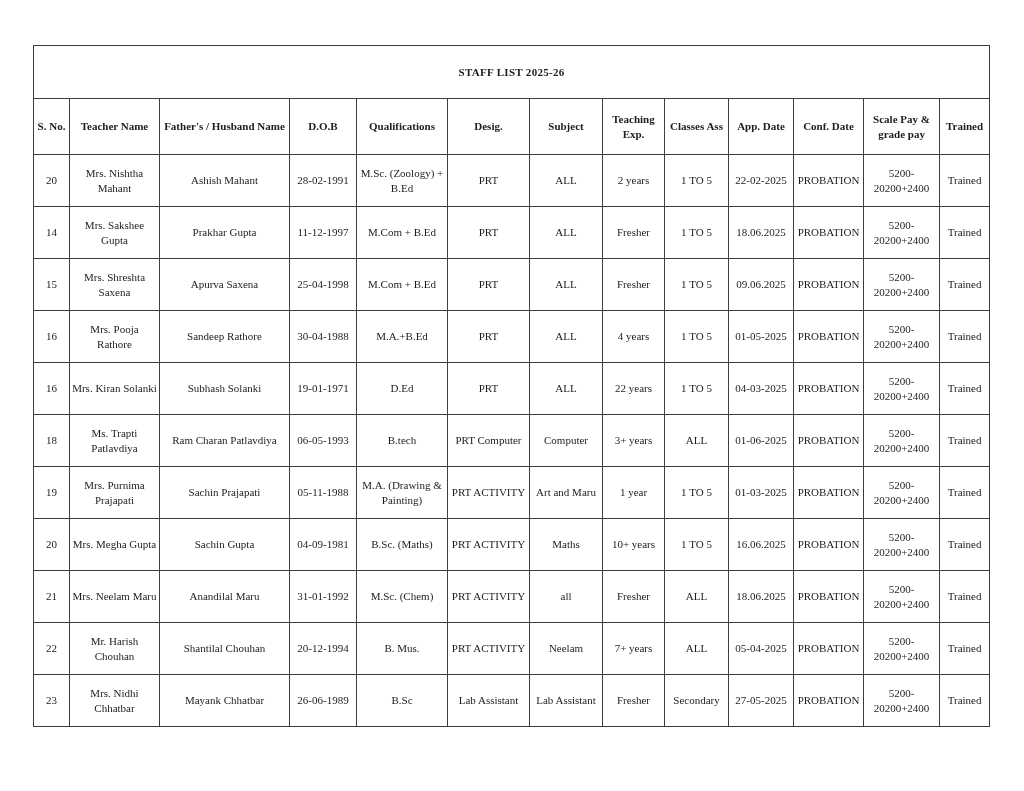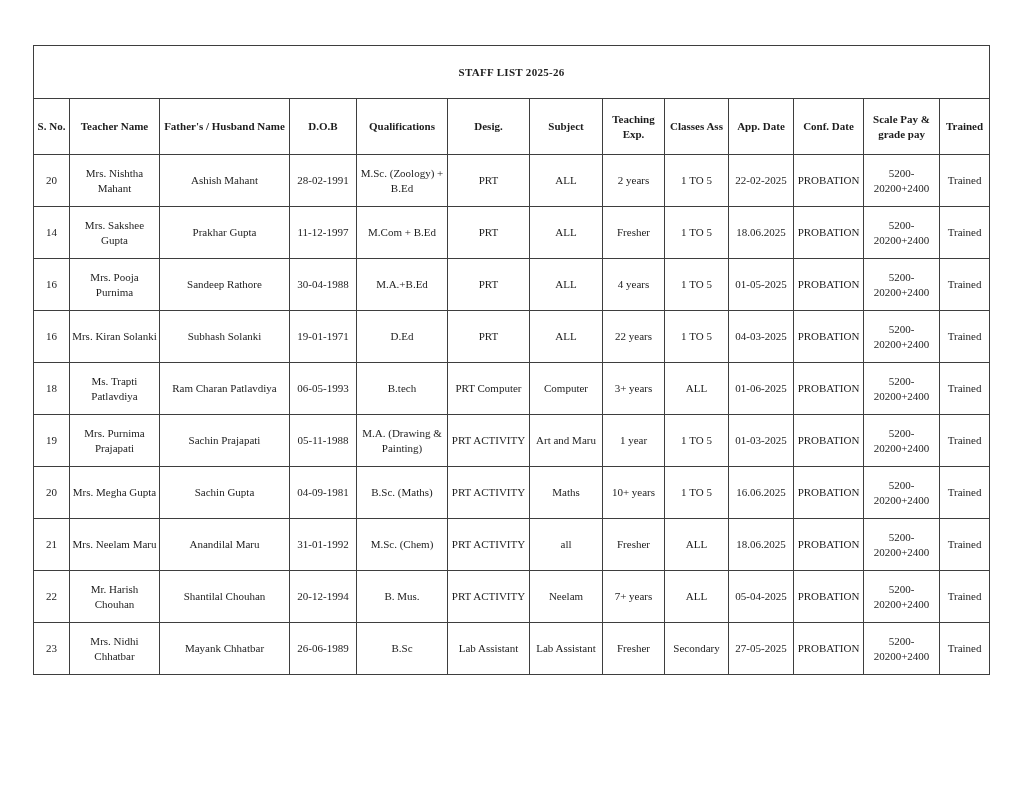--- a/index.html
+++ b/index.html
@@ -107,22 +107,37 @@
           <td>PRT</td>
           <td>ALL</td>
           <td>Fresher</td>
           <td>1 TO 5</td>
           <td>18.06.2025</td>
           <td>PROBATION</td>
           <td>5200-20200+2400</td>
           <td>Trained</td>
         </tr>
         <tr>
+          <td>15</td>
+          <td>Mrs. Shreshta Saxena</td>
+          <td>Apurva Saxena</td>
+          <td>25-04-1998</td>
+          <td>M.Com + B.Ed</td>
+          <td>PRT</td>
+          <td>ALL</td>
+          <td>Fresher</td>
+          <td>1 TO 5</td>
+          <td>09.06.2025</td>
+          <td>PROBATION</td>
+          <td>5200-20200+2400</td>
+          <td>Trained</td>
+        </tr>
+        <tr>
           <td>16</td>
-          <td>Mrs. Pooja Purnima</td>
+          <td>Mrs. Pooja Rathore</td>
           <td>Sandeep Rathore</td>
           <td>30-04-1988</td>
           <td>M.A.+B.Ed</td>
           <td>PRT</td>
           <td>ALL</td>
           <td>4 years</td>
           <td>1 TO 5</td>
           <td>01-05-2025</td>
           <td>PROBATION</td>
           <td>5200-20200+2400</td>

